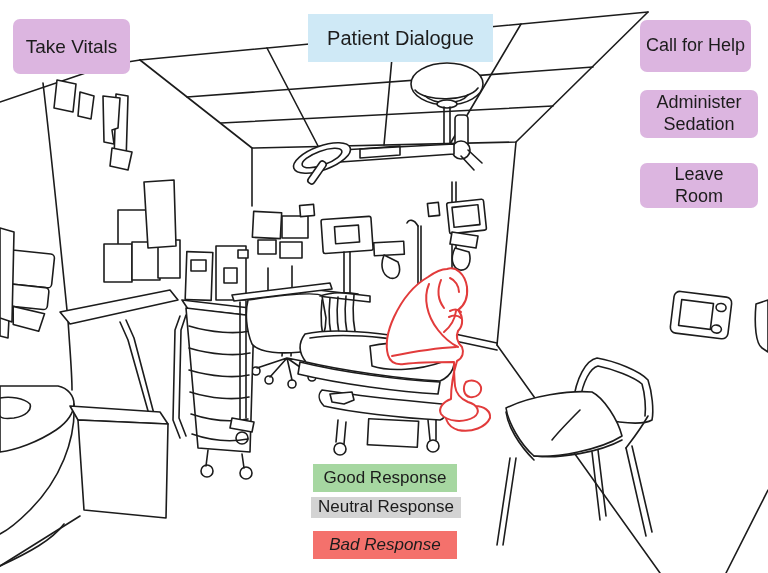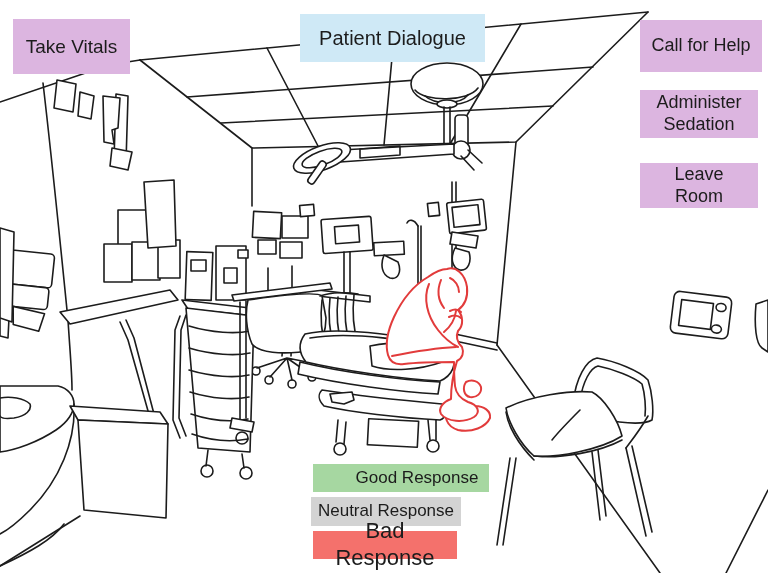--- a/index.html
+++ b/index.html
@@ -2,33 +2,33 @@
 <html><head>
 <meta charset="utf-8">
 <style>
   html,body{margin:0;padding:0;background:#fff;}
   .stage{position:relative;width:768px;height:573px;background:#ffffff;overflow:hidden;
          font-family:"Liberation Sans",sans-serif;color:#1a1a1a;}
   .scene{position:absolute;left:0;top:0;width:768px;height:573px;}
   .btn{position:absolute;display:flex;align-items:center;justify-content:center;
        text-align:center;white-space:pre-line;line-height:1.22;cursor:pointer;
        color:#1c1c1c;user-select:none;}
-  .btn-purple{background:#dcb5e0;}
-  .btn-blue{background:#cfe9f6;}
+  .btn-purple{background:#dcb5e0;border-radius:7px;}
+  .btn-blue{background:#cfe9f6;margin-left:8px;}
   .btn-green{background:#a6d7a1;}
   .btn-gray{background:#d3d3d3;}
   .btn-red{background:#f4716c;}
   #take-vitals{left:13px;top:19px;width:117px;height:55px;font-size:19px;}
   #patient-dialogue{left:300px;top:14px;width:185px;height:48px;font-size:20px;}
-  #call-for-help{left:640px;top:20px;width:122px;height:52px;font-size:18px;}
+  #call-for-help{left:640px;top:20px;width:111px;height:52px;font-size:18px;}
   #administer-sedation{left:640px;top:90px;width:118px;height:48px;font-size:18px;}
   #leave-room{left:640px;top:163px;width:118px;height:45px;font-size:18px;}
-  #good-response{left:313px;top:464px;width:144px;height:28px;font-size:17px;padding-left:32px;}
-  #neutral-response{left:311px;top:497px;width:150px;height:29px;font-size:17px;}
-  #bad-response{left:313px;top:531px;width:144px;height:28px;font-size:22px;}
+  #good-response{left:313px;top:464px;width:144px;height:28px;font-size:17px;}
+  #neutral-response{left:311px;top:497px;width:150px;height:21px;font-size:17px;}
+  #bad-response{left:313px;top:531px;width:144px;height:28px;font-size:17px;font-style:italic;}
   .ln{stroke:#1c1c1c;fill:none;stroke-width:1.6;stroke-linecap:round;stroke-linejoin:round;}
   .wh{stroke:#1c1c1c;fill:#ffffff;stroke-width:1.6;stroke-linecap:round;stroke-linejoin:round;}
   .rln{stroke:#e23b3b;fill:none;stroke-width:2;stroke-linecap:round;stroke-linejoin:round;}
   .rwh{stroke:#e23b3b;fill:#ffffff;stroke-width:2;stroke-linecap:round;stroke-linejoin:round;}
 </style>
 </head>
 <body>
 
 <div class="stage">
 

